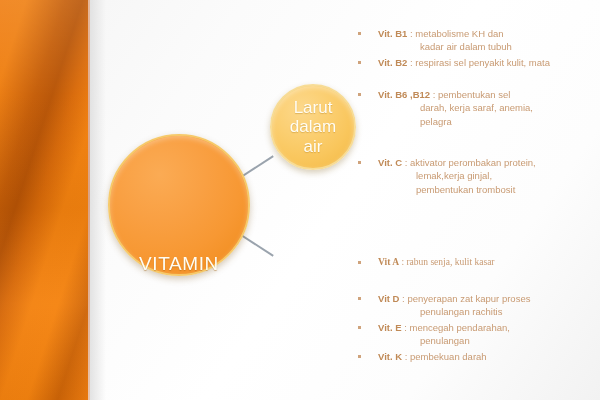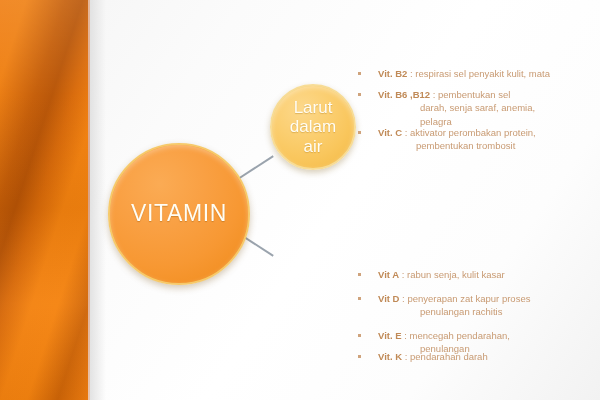--- a/index.html
+++ b/index.html
@@ -80,31 +80,32 @@
     display: flex;
     align-items: center;
     justify-content: center;
     text-align: center;
     color: #fffdf4;
     line-height: 1.12;
     box-sizing: border-box;
   }
   .circle-main {
     left: 108px;
-    top: 143px;
+    top: 134px;
     width: 142px;
     height: 142px;
-    font-size: 23px;
+    font-size: 19px;
     letter-spacing: 0.6px;
     background: radial-gradient(circle at 36% 28%, #fbab54 0%, #f9a043 34%, #f79833 62%, #f28f22 85%, #ea8417 100%);
     border: 2px solid #f6c96a;
     box-shadow:
       0 3px 7px rgba(120,80,20,0.30),
       inset 0 2px 5px rgba(255,255,255,0.30);
     text-shadow: 0 1px 1px rgba(160,95,15,0.45);
+    align-items: flex-end;
   }
   .circle-sub {
     width: 86px;
     height: 86px;
     font-size: 17px;
     background: radial-gradient(circle at 36% 28%, #fcd88b 0%, #fbcf72 34%, #f9c65c 64%, #f5bd4c 86%, #eeb23c 100%);
     border: 2px solid #f7dc96;
     box-shadow:
       0 3px 6px rgba(130,95,25,0.30),
       inset 0 2px 5px rgba(255,255,255,0.35);
@@ -117,26 +118,26 @@
   
   .text-col {
     position: absolute;
     left: 352px;
     top: 0;
     width: 248px;
     height: 400px;
   }
   .group { position: absolute; left: 0; width: 248px; }
   .g1 { top: 27px; }
-  .g2 { top: 67px; }
+  .g2 { top: 56px; }
   .g3 { top: 88px; }
-  .g4 { top: 126px; }
-  .g5 { top: 268px; }
+  .g4 { top: 156px; }
+  .g5 { top: 256px; font-family: Liberation Serif, serif; }
   .g6 { top: 292px; }
-  .g7 { top: 321px; margin-top: 8px; }
+  .g7 { top: 321px; }
   .g8 { top: 350px; }
 
   .item {
     position: relative;
     padding-left: 26px;
     color: #c89a72;
     font-size: 9.5px;
     line-height: 13.4px;
   }
   .bullet {
@@ -174,41 +175,49 @@
     <span class="circle-label">VITAMIN</span>
   </div>
 
   <div class="circle circle-sub circle-air">
     <span class="circle-label">Larut dalam air</span>
   </div>
 
 
   <div class="text-col">
 
+    <div class="group g1">
+      <div class="item">
+        <span class="bullet"></span>
+        <span class="vit">Vit. B1</span><span> : </span><span>metabolisme KH   dan</span>
+        <span class="cont">kadar air dalam tubuh</span>
+      </div>
+    </div>
 
     <div class="group g2">
       <div class="item">
         <span class="bullet"></span>
         <span class="vit">Vit. B2</span><span> : </span><span>respirasi sel penyakit kulit, mata</span>
       </div>
     </div>
 
     <div class="group g3">
       <div class="item">
         <span class="bullet"></span>
         <span class="vit">Vit. B6 ,B12</span><span> : </span><span>pembentukan sel</span>
-        <span class="cont">darah, senja saraf, anemia,</span>
+        <span class="cont">darah, kerja saraf, anemia,</span>
         <span class="cont">pelagra</span>
       </div>
     </div>
 
     <div class="group g4">
       <div class="item">
         <span class="bullet"></span>
         <span class="vit">Vit. C</span><span> : </span><span>aktivator perombakan protein,</span>
+        <span class="cont cont-sm">lemak,kerja ginjal,</span>
         <span class="cont cont-sm">pembentukan trombosit</span>
       </div>
     </div>
 
     <div class="group g5">
       <div class="item">
         <span class="bullet"></span>
         <span class="vit">Vit A</span><span> : </span><span>rabun senja, kulit kasar</span>
       </div>
     </div>
@@ -225,18 +234,18 @@
       <div class="item">
         <span class="bullet"></span>
         <span class="vit">Vit. E</span><span> : </span><span>mencegah pendarahan,</span>
         <span class="cont">penulangan</span>
       </div>
     </div>
 
     <div class="group g8">
       <div class="item">
         <span class="bullet"></span>
-        <span class="vit">Vit. K</span><span> : </span><span>pendarahan darah</span>
+        <span class="vit">Vit. K</span><span> : </span><span>pembekuan darah</span>
       </div>
     </div>
 
   </div>
 </div>
 
 </body></html>

